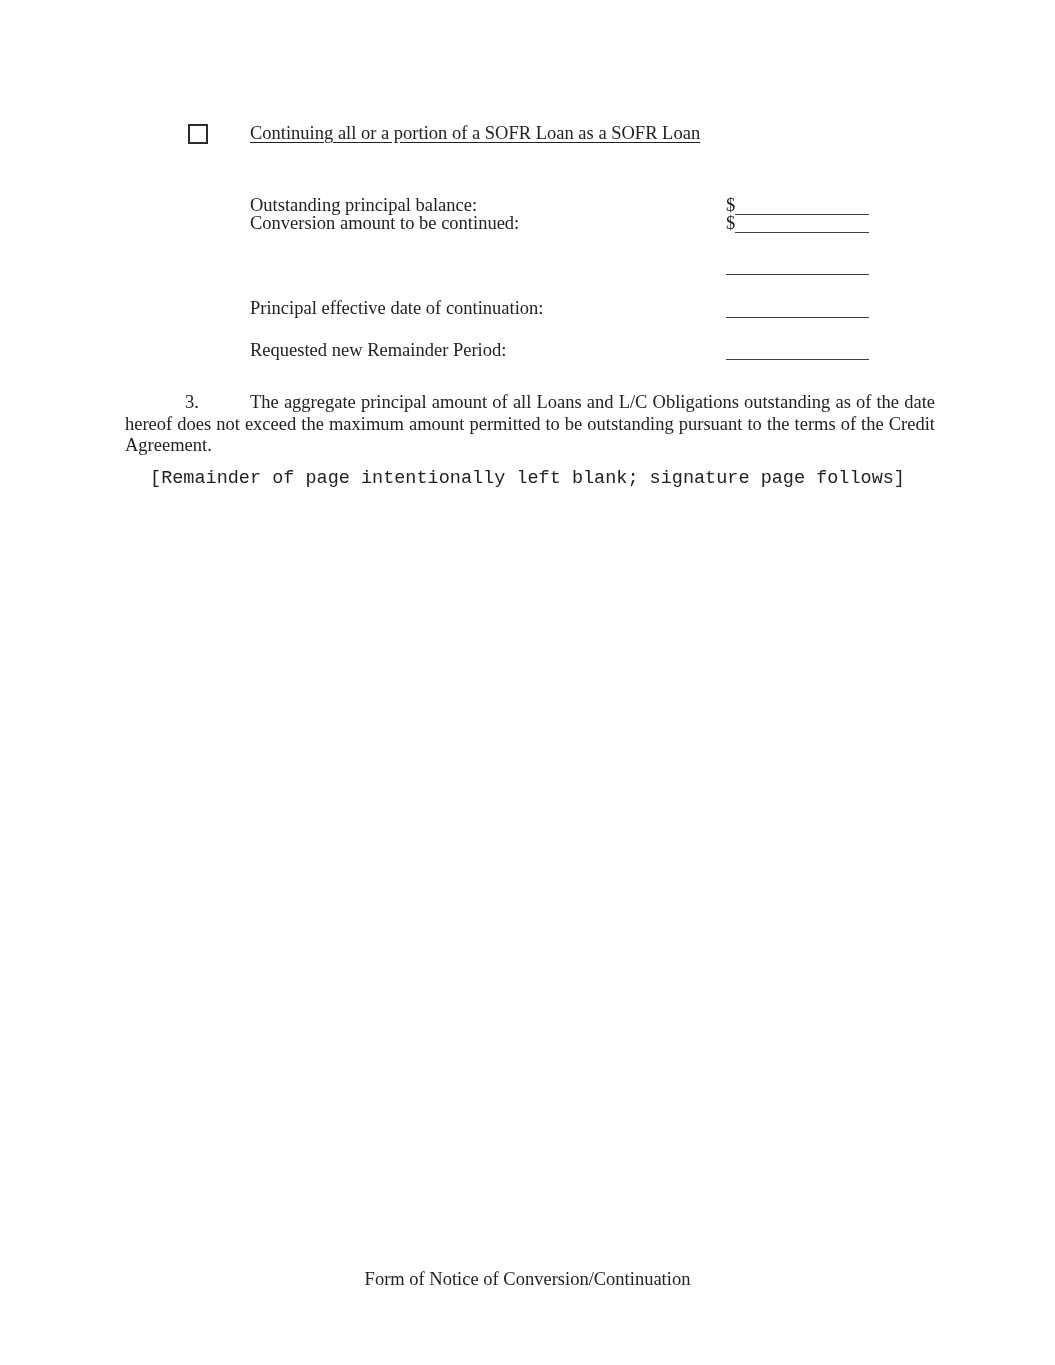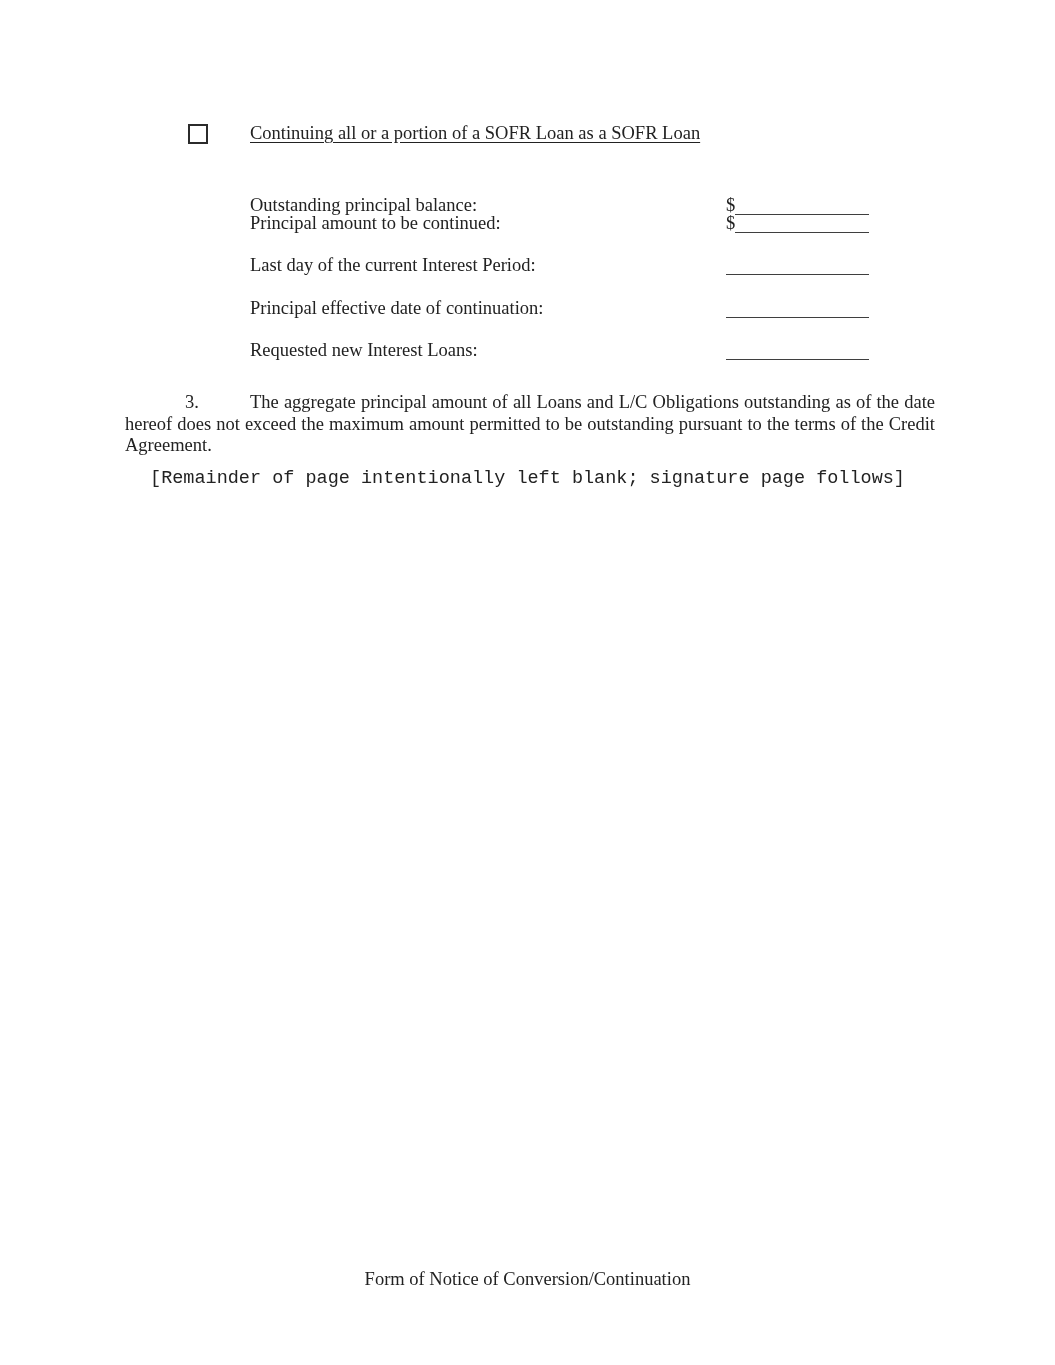--- a/index.html
+++ b/index.html
@@ -102,39 +102,38 @@
   <span class="checkbox"></span>
 
   <div class="section-heading">Continuing all or a portion of a SOFR Loan as a SOFR Loan</div>
 
   <div class="form-row-label row-0">Outstanding principal balance:</div>
   <div class="form-row-value row-0">
     <span class="prefix">$</span>
     <span class="fill-line"></span>
   </div>
 
-  <div class="form-row-label row-1">Principal amount to be continued:</div>
+  <div class="form-row-label row-1">Conversion amount to be continued:</div>
   <div class="form-row-value row-1">
     <span class="prefix">$</span>
     <span class="fill-line"></span>
   </div>
 
-  <div class="form-row-label row-2">Last day of the current Interest Period:</div>
   <div class="form-row-value row-2">
     <span class="prefix"></span>
     <span class="fill-line"></span>
   </div>
 
   <div class="form-row-label row-3">Principal effective date of continuation:</div>
   <div class="form-row-value row-3">
     <span class="prefix"></span>
     <span class="fill-line"></span>
   </div>
 
-  <div class="form-row-label row-4">Requested new Interest Loans:</div>
+  <div class="form-row-label row-4">Requested new Remainder Period:</div>
   <div class="form-row-value row-4">
     <span class="prefix"></span>
     <span class="fill-line"></span>
   </div>
 
   <div class="paragraph">
     <span class="para-num">3.</span><span>The aggregate principal amount of all Loans and L/C Obligations outstanding as of the date hereof does not exceed the maximum amount permitted to be outstanding pursuant to the terms of the Credit Agreement.</span>
   </div>
 
   <div class="remainder-note">[Remainder of page intentionally left blank; signature page follows]</div>

